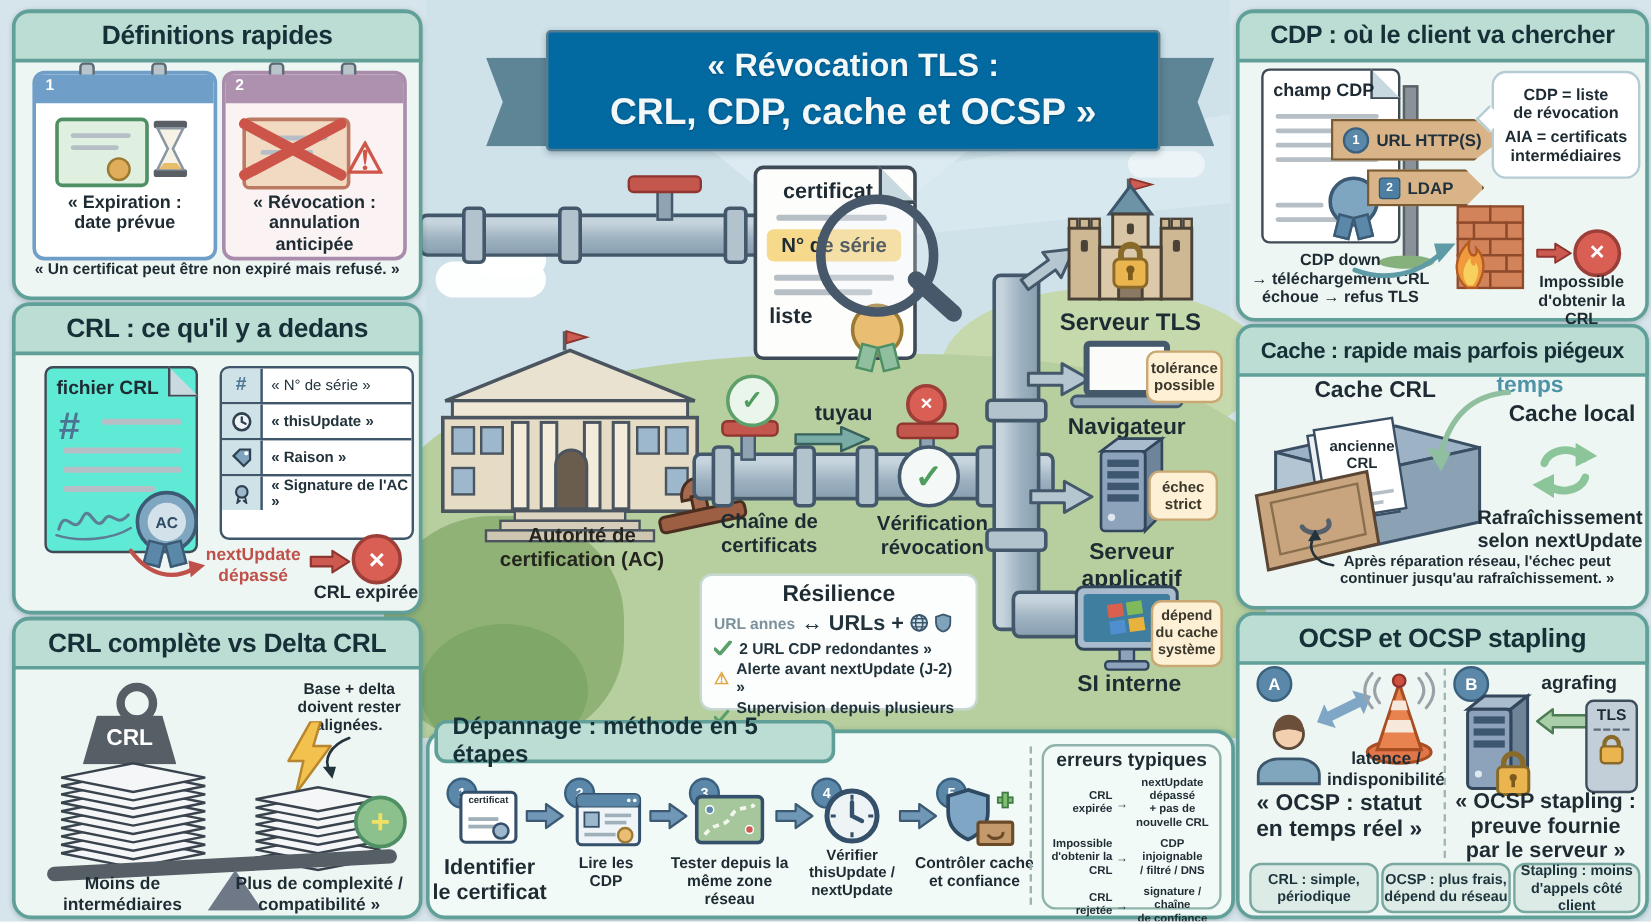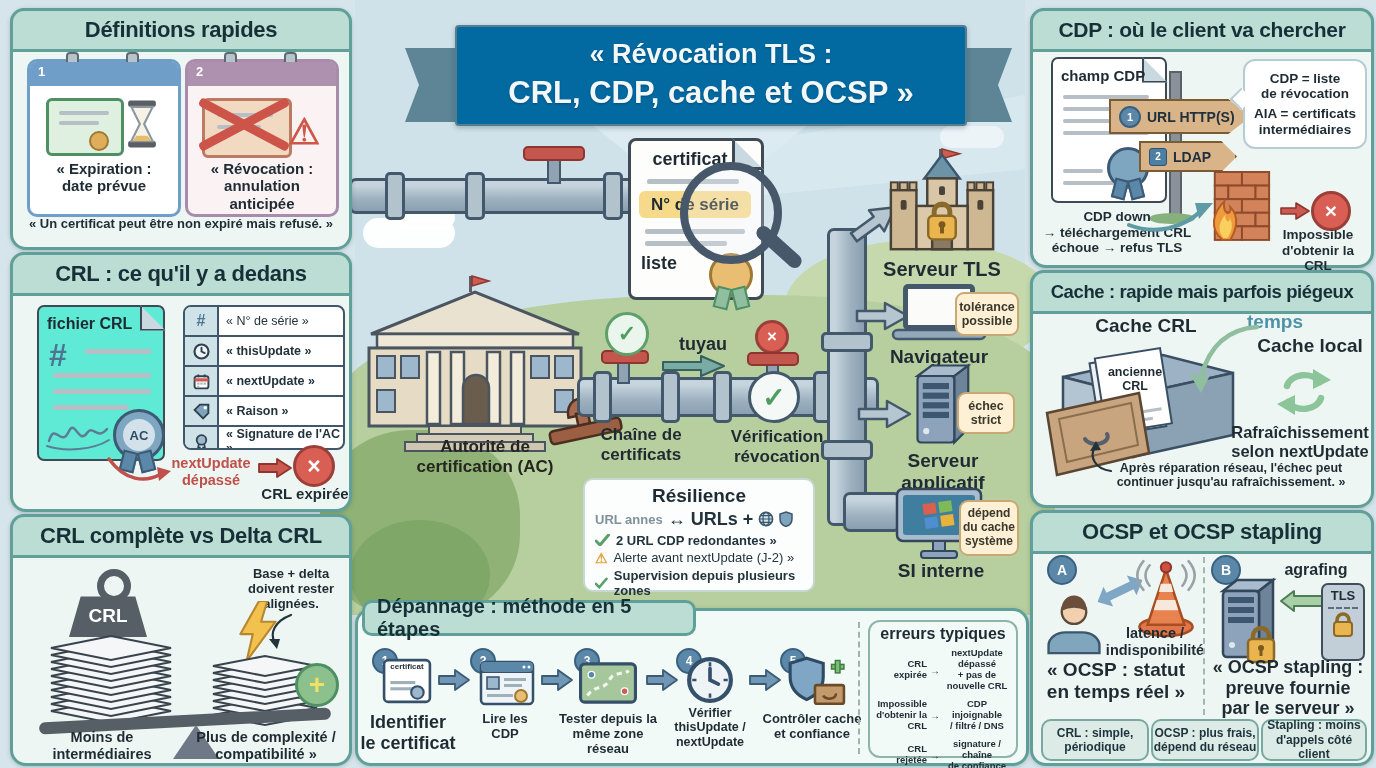--- a/index.html
+++ b/index.html
@@ -199,21 +199,21 @@
           </svg>
       </div>
       <div style="display:flex;align-items:center;gap:6px;margin-top:3px">
         <svg width="15" height="12" viewBox="0 0 15 12">
             <path d="M1 7 L5 11 L13.5 1" stroke="#58a06a" stroke-width="3" fill="none" stroke-linecap="round"></path>
           </svg>
         <span style="font-size:13px;font-weight:bold" data-bind="scene.resilience_items.0.text">2 URL CDP redondantes »</span>
       </div>
       <div style="display:flex;align-items:center;gap:6px;margin-top:2px">
         <span style="font-size:14px;color:#e2a43c;font-weight:bold">⚠</span>
-        <span style="font-size:13px;font-weight:normal" data-bind="scene.resilience_items.1.text">Alerte avant nextUpdate (J-2) »</span>
+        <span style="font-size:13px;font-weight:bold" data-bind="scene.resilience_items.1.text">Alerte avant nextUpdate (J-2) »</span>
       </div>
       <div style="display:flex;align-items:center;gap:6px;margin-top:2px">
         <svg width="15" height="12" viewBox="0 0 15 12">
             <path d="M1 7 L5 11 L13.5 1" stroke="#58a06a" stroke-width="3" fill="none" stroke-linecap="round"></path>
           </svg>
         <span style="font-size:13px;font-weight:bold" data-bind="scene.resilience_items.2.text">Supervision depuis plusieurs zones</span>
       </div>
     </div>
 
     <div class="a" style="left:273px;top:138px;width:130px;height:156px;background:#fdfdfc;border:3px solid #3e4a55;border-radius:8px">
@@ -306,34 +306,20 @@
         <div style="flex:1;display:flex;align-items:center;padding-left:7px;font-weight:normal;font-size:12.5px" data-bind="crl.rows.0.label">« N° de série »</div>
       </div>
       <div style="display:flex;height:28px;border-bottom:2px solid #3f566b">
         <div style="width:32px;background:#cfe2e8;border-right:2px solid #3f566b;display:flex;align-items:center;justify-content:center">
             <svg width="17" height="17" viewBox="0 0 16 16">
               <circle cx="8" cy="8" r="6.6" fill="#eef3f6" stroke="#2f4050" stroke-width="2"></circle>
               <path d="M8 4.5 V8 L11 9.5" stroke="#2f4050" stroke-width="1.8" fill="none" stroke-linecap="round"></path>
             </svg>
           </div>
         <div style="flex:1;display:flex;align-items:center;padding-left:7px;font-weight:bold;font-size:12.5px" data-bind="crl.rows.1.label">« thisUpdate »</div>
-      </div>
-      <div style="display:flex;height:28px;border-bottom:2px solid #3f566b">
-        <div style="width:32px;background:#cfe2e8;border-right:2px solid #3f566b;display:flex;align-items:center;justify-content:center">
-            <svg width="17" height="17" viewBox="0 0 16 16">
-              <rect x="1.5" y="3" width="13" height="11.5" rx="2" fill="#fff" stroke="#2f4050" stroke-width="1.8"></rect>
-              <path d="M1.5 6.5 H14.5" stroke="#cd5c52" stroke-width="3"></path>
-              <path d="M5 1.5 V4 M11 1.5 V4" stroke="#2f4050" stroke-width="1.8"></path>
-              <rect x="4" y="9" width="2" height="2" fill="#9fb0ba"></rect>
-              <rect x="7" y="9" width="2" height="2" fill="#9fb0ba"></rect>
-              <rect x="10" y="9" width="2" height="2" fill="#9fb0ba"></rect>
-              <rect x="4" y="12" width="2" height="2" fill="#9fb0ba"></rect>
-            </svg>
-          </div>
-        <div style="flex:1;display:flex;align-items:center;padding-left:7px;font-weight:bold;font-size:12.5px" data-bind="crl.rows.2.label">« nextUpdate »</div>
       </div>
       <div style="display:flex;height:28px;border-bottom:2px solid #3f566b">
         <div style="width:32px;background:#cfe2e8;border-right:2px solid #3f566b;display:flex;align-items:center;justify-content:center">
             <svg width="17" height="17" viewBox="0 0 16 16">
               <path d="M1.5 6.5 L6.5 1.5 H14.5 V9.5 L9.5 14.5 Z" fill="#7fa3bd" stroke="#2f4050" stroke-width="1.7"></path>
               <circle cx="11.5" cy="4.5" r="1.6" fill="#fff"></circle>
             </svg>
           </div>
         <div style="flex:1;display:flex;align-items:center;padding-left:7px;font-weight:bold;font-size:12.5px" data-bind="crl.rows.3.label">« Raison »</div>
       </div>

